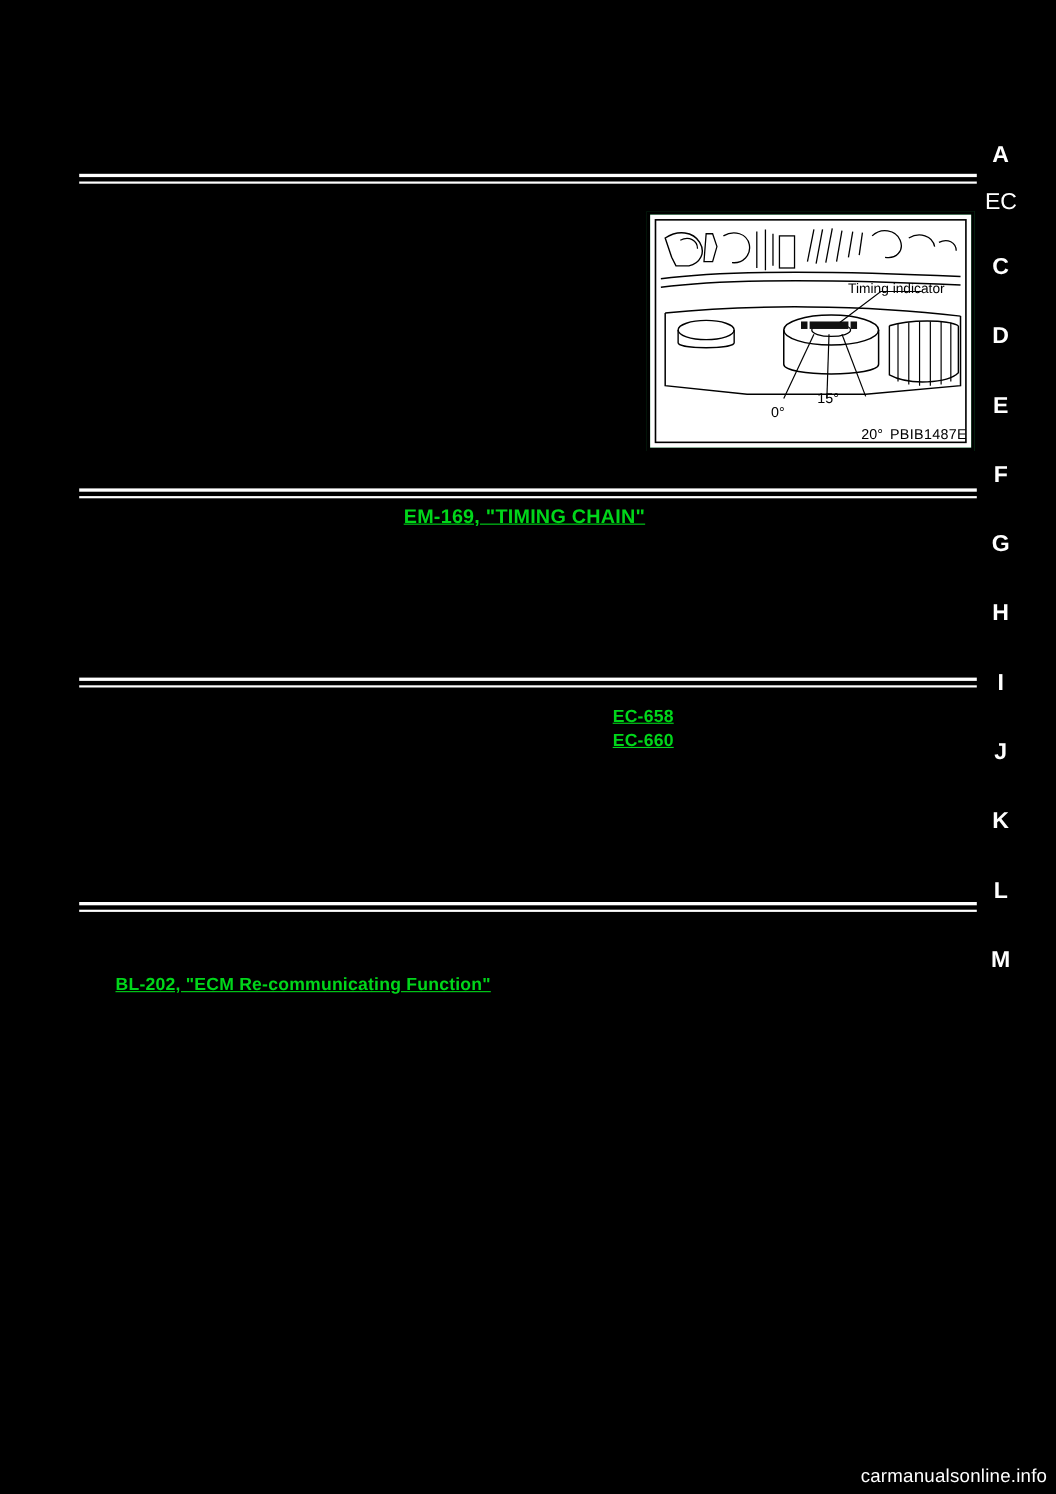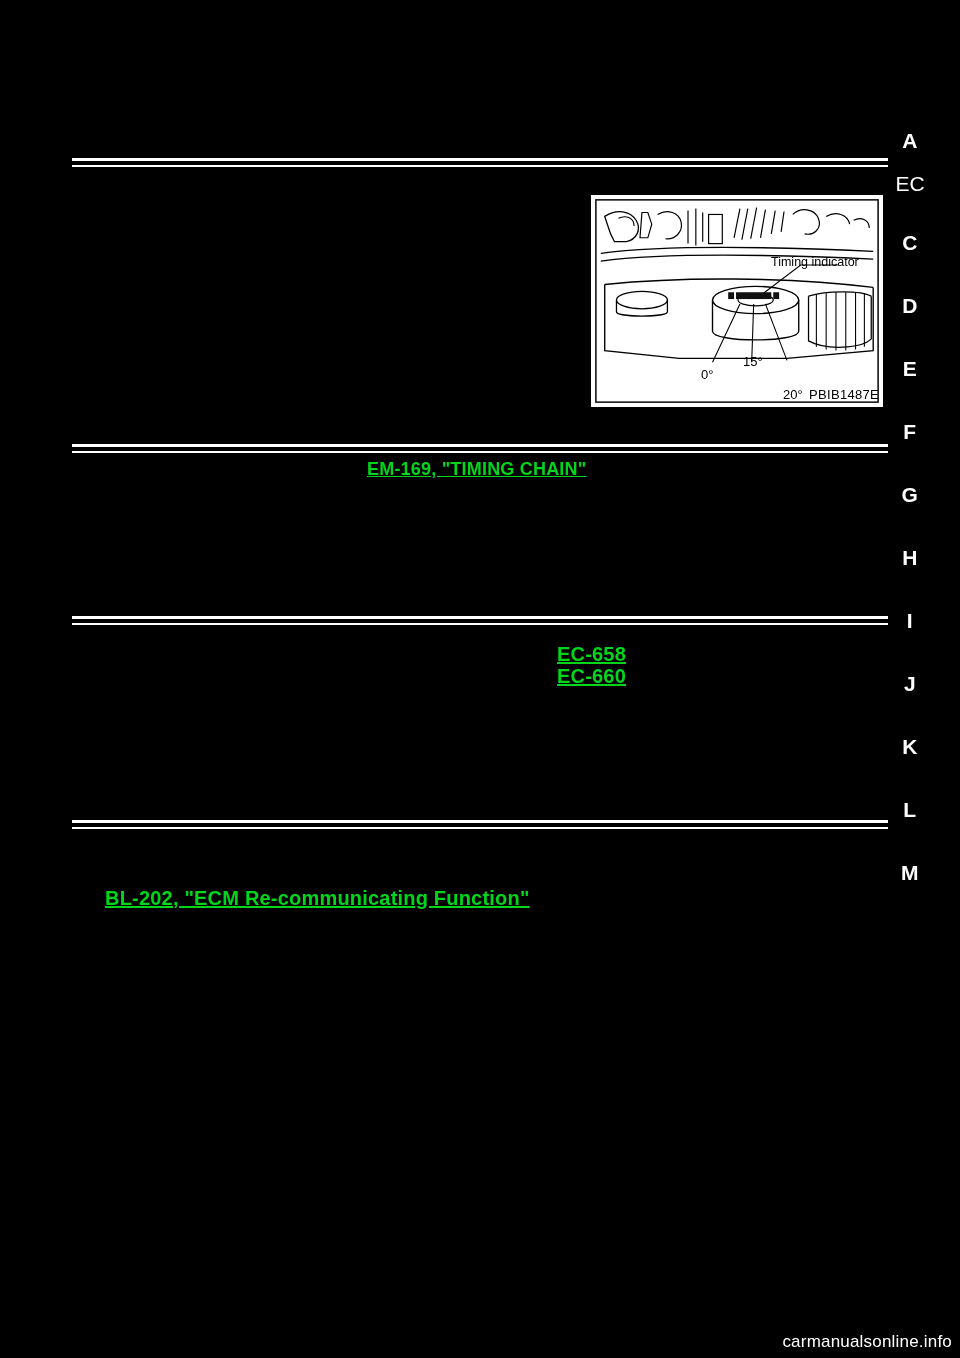--- a/index.html
+++ b/index.html
@@ -54,21 +54,21 @@
     font-size: 21px;
     line-height: 1;
     text-align: center;
   }
 
   
   .greenlink {
     position: absolute;
     color: #00d61a;
     font-weight: bold;
-    font-size: 20px;
+    font-size: 16px;
     letter-spacing: 0.2px;
     text-decoration: underline;
     text-decoration-color: #00d61a;
     white-space: nowrap;
     cursor: pointer;
   }
   .greenlink.big {
     font-size: 18px;
   }
 

